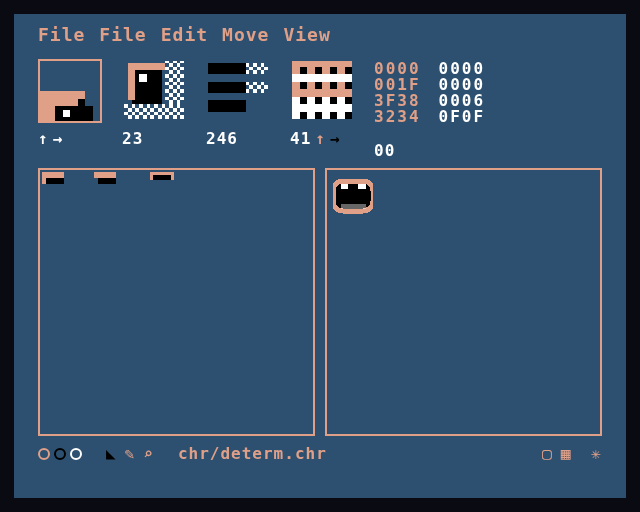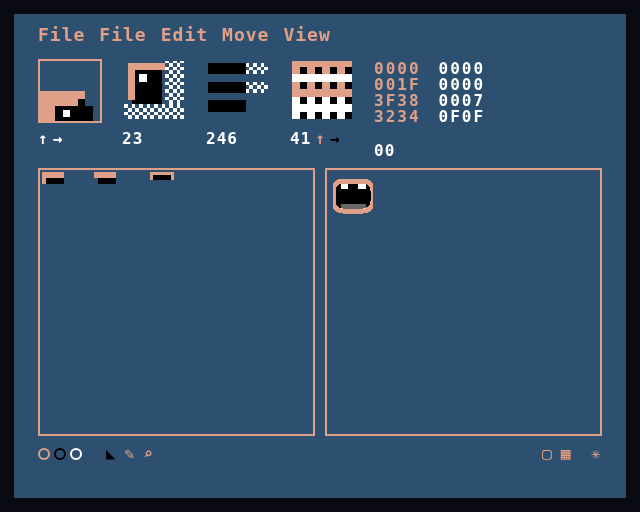--- a/index.html
+++ b/index.html
@@ -336,21 +336,21 @@
       <div class="hex-block">
         <div class="hex-col a">
           <span>0000</span>
           <span>001F</span>
           <span>3F38</span>
           <span>3234</span>
         </div>
         <div class="hex-col b">
           <span>0000</span>
           <span>0000</span>
-          <span>0007</span>
+          <span>0006</span>
           <span>0F0F</span>
         </div>
       </div>
       <div class="tool-label" style="margin-top:16px">00</div>
     </div>
 
   </div>
 
   <div class="panels">
     <div class="panel left">
@@ -386,20 +386,21 @@
 
   <div class="statusbar">
     <span class="circ"></span>
     <span class="circ black" style="margin-left:-10px"></span>
     <span class="circ white" style="margin-left:-10px"></span>
 
     <span style="color:#000;margin-left:10px">◣</span>
     <span style="color:#e0a088;margin-left:-6px">✎</span>
     <span style="color:#e0a088;margin-left:-6px">⌕</span>
 
+    <span style="margin-left:10px">chr/determ.chr</span>
 
     <span class="spacer"></span>
 
     <span style="color:#e0a088">▢</span>
     <span style="color:#e0a088;margin-left:-6px">▦</span>
     <span style="color:#e0a088;margin-left:6px">✳</span>
   </div>
 
 </div>
 

